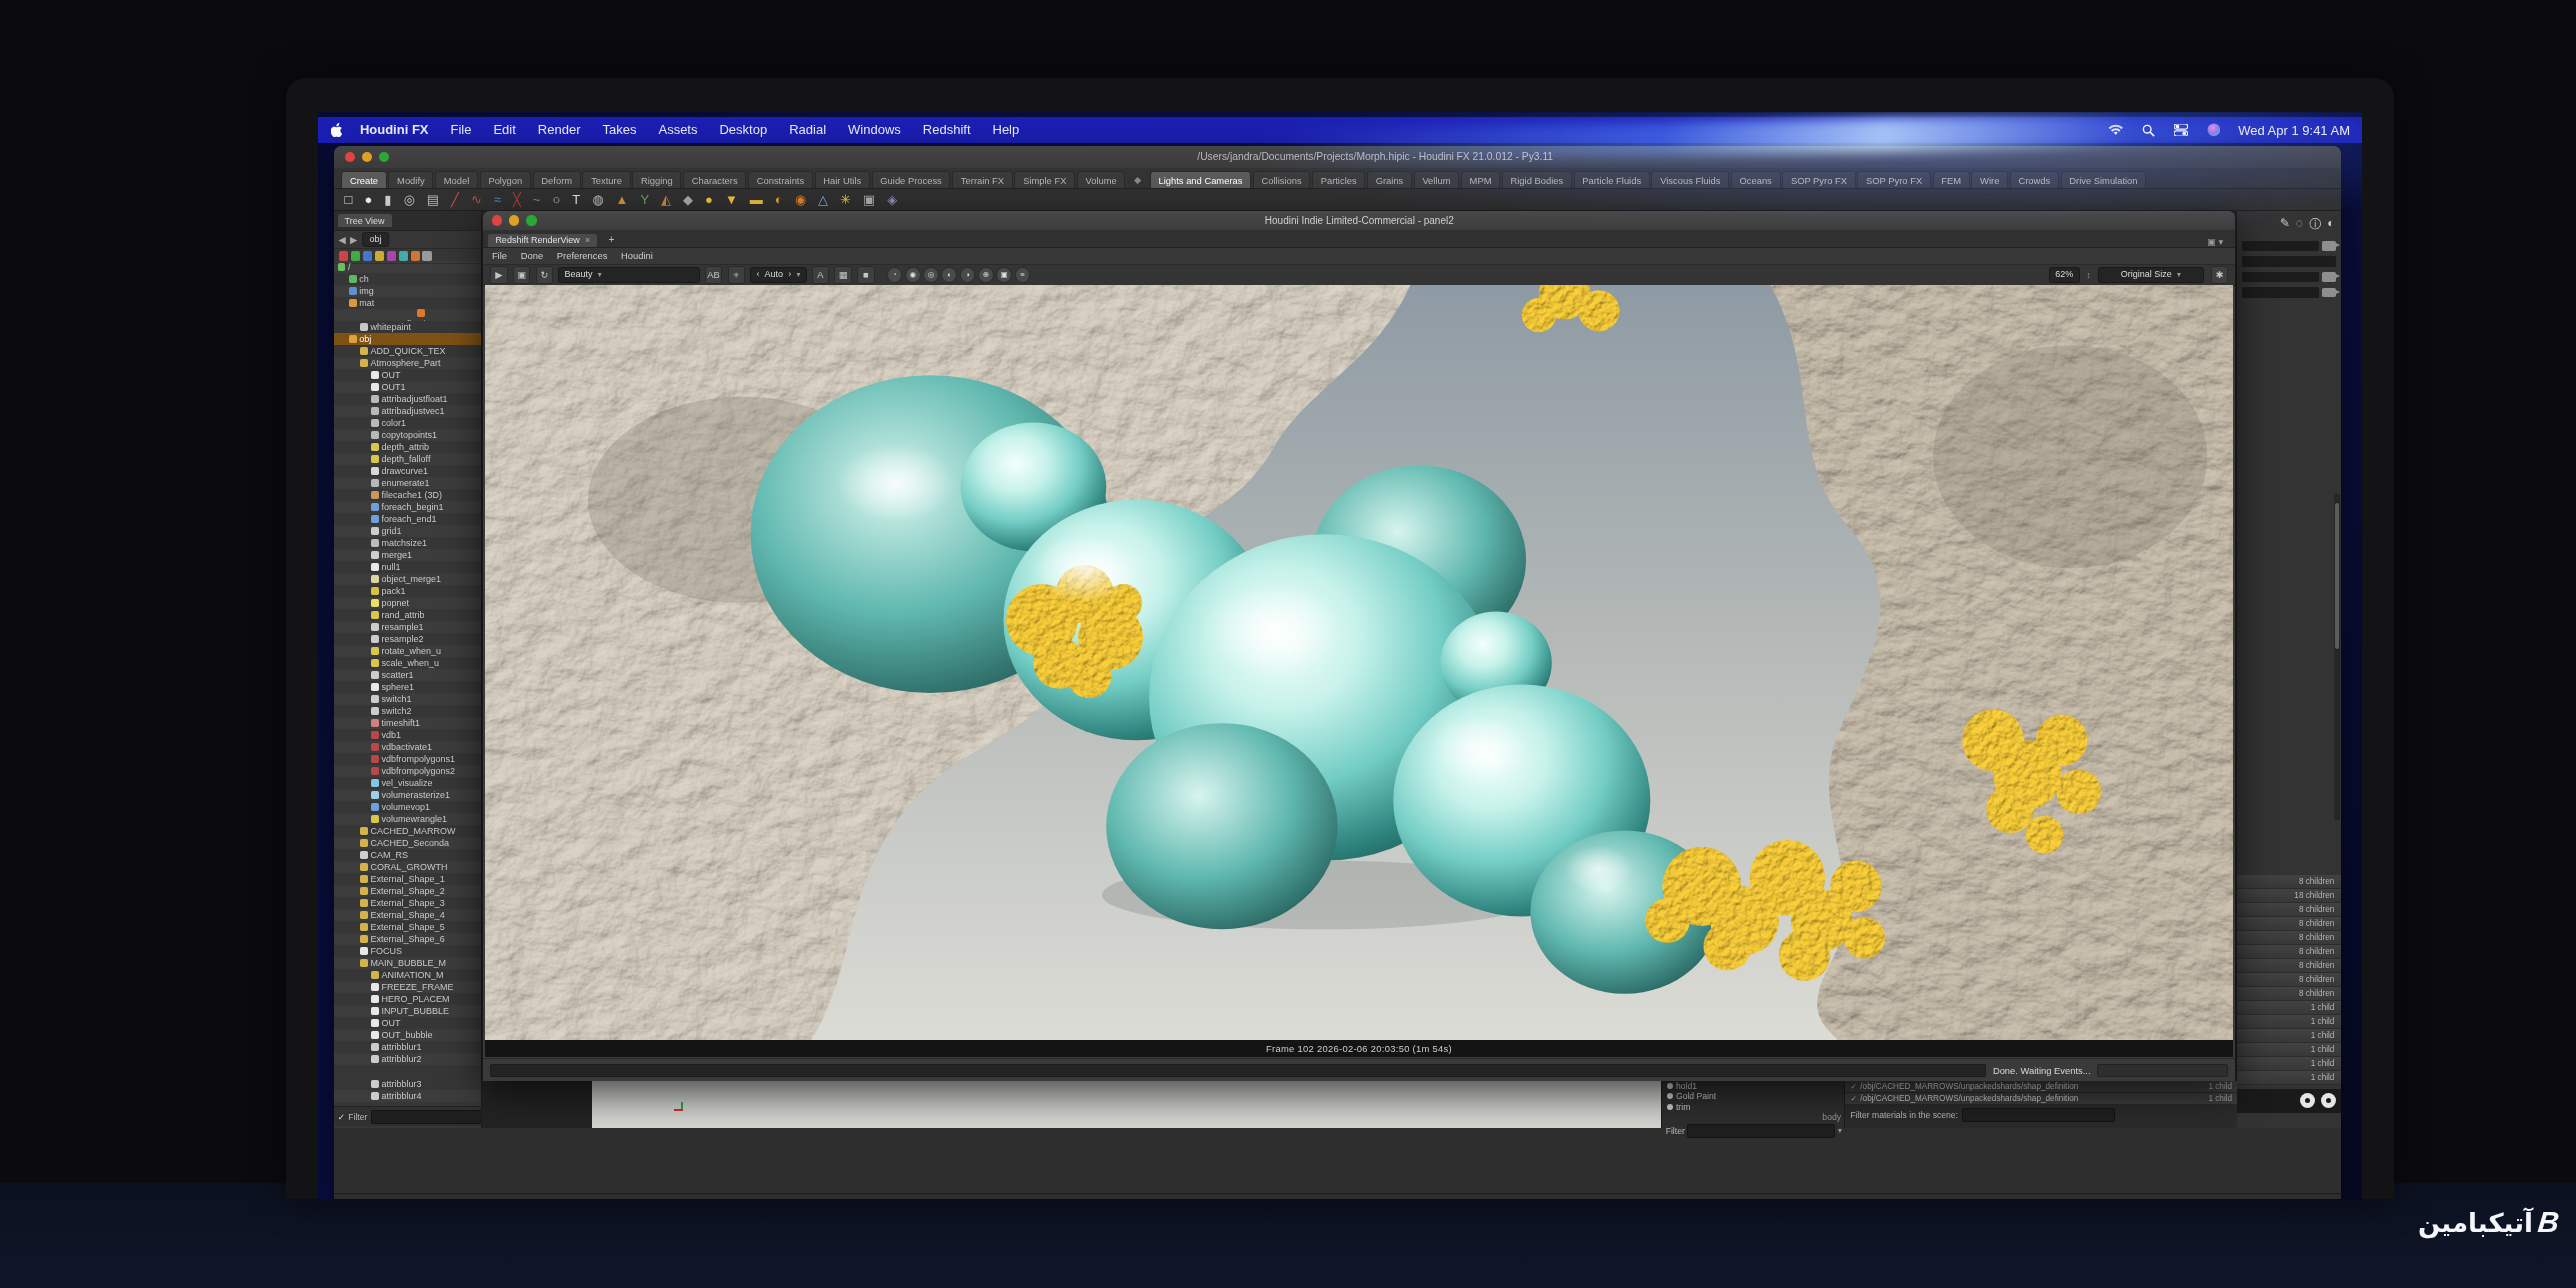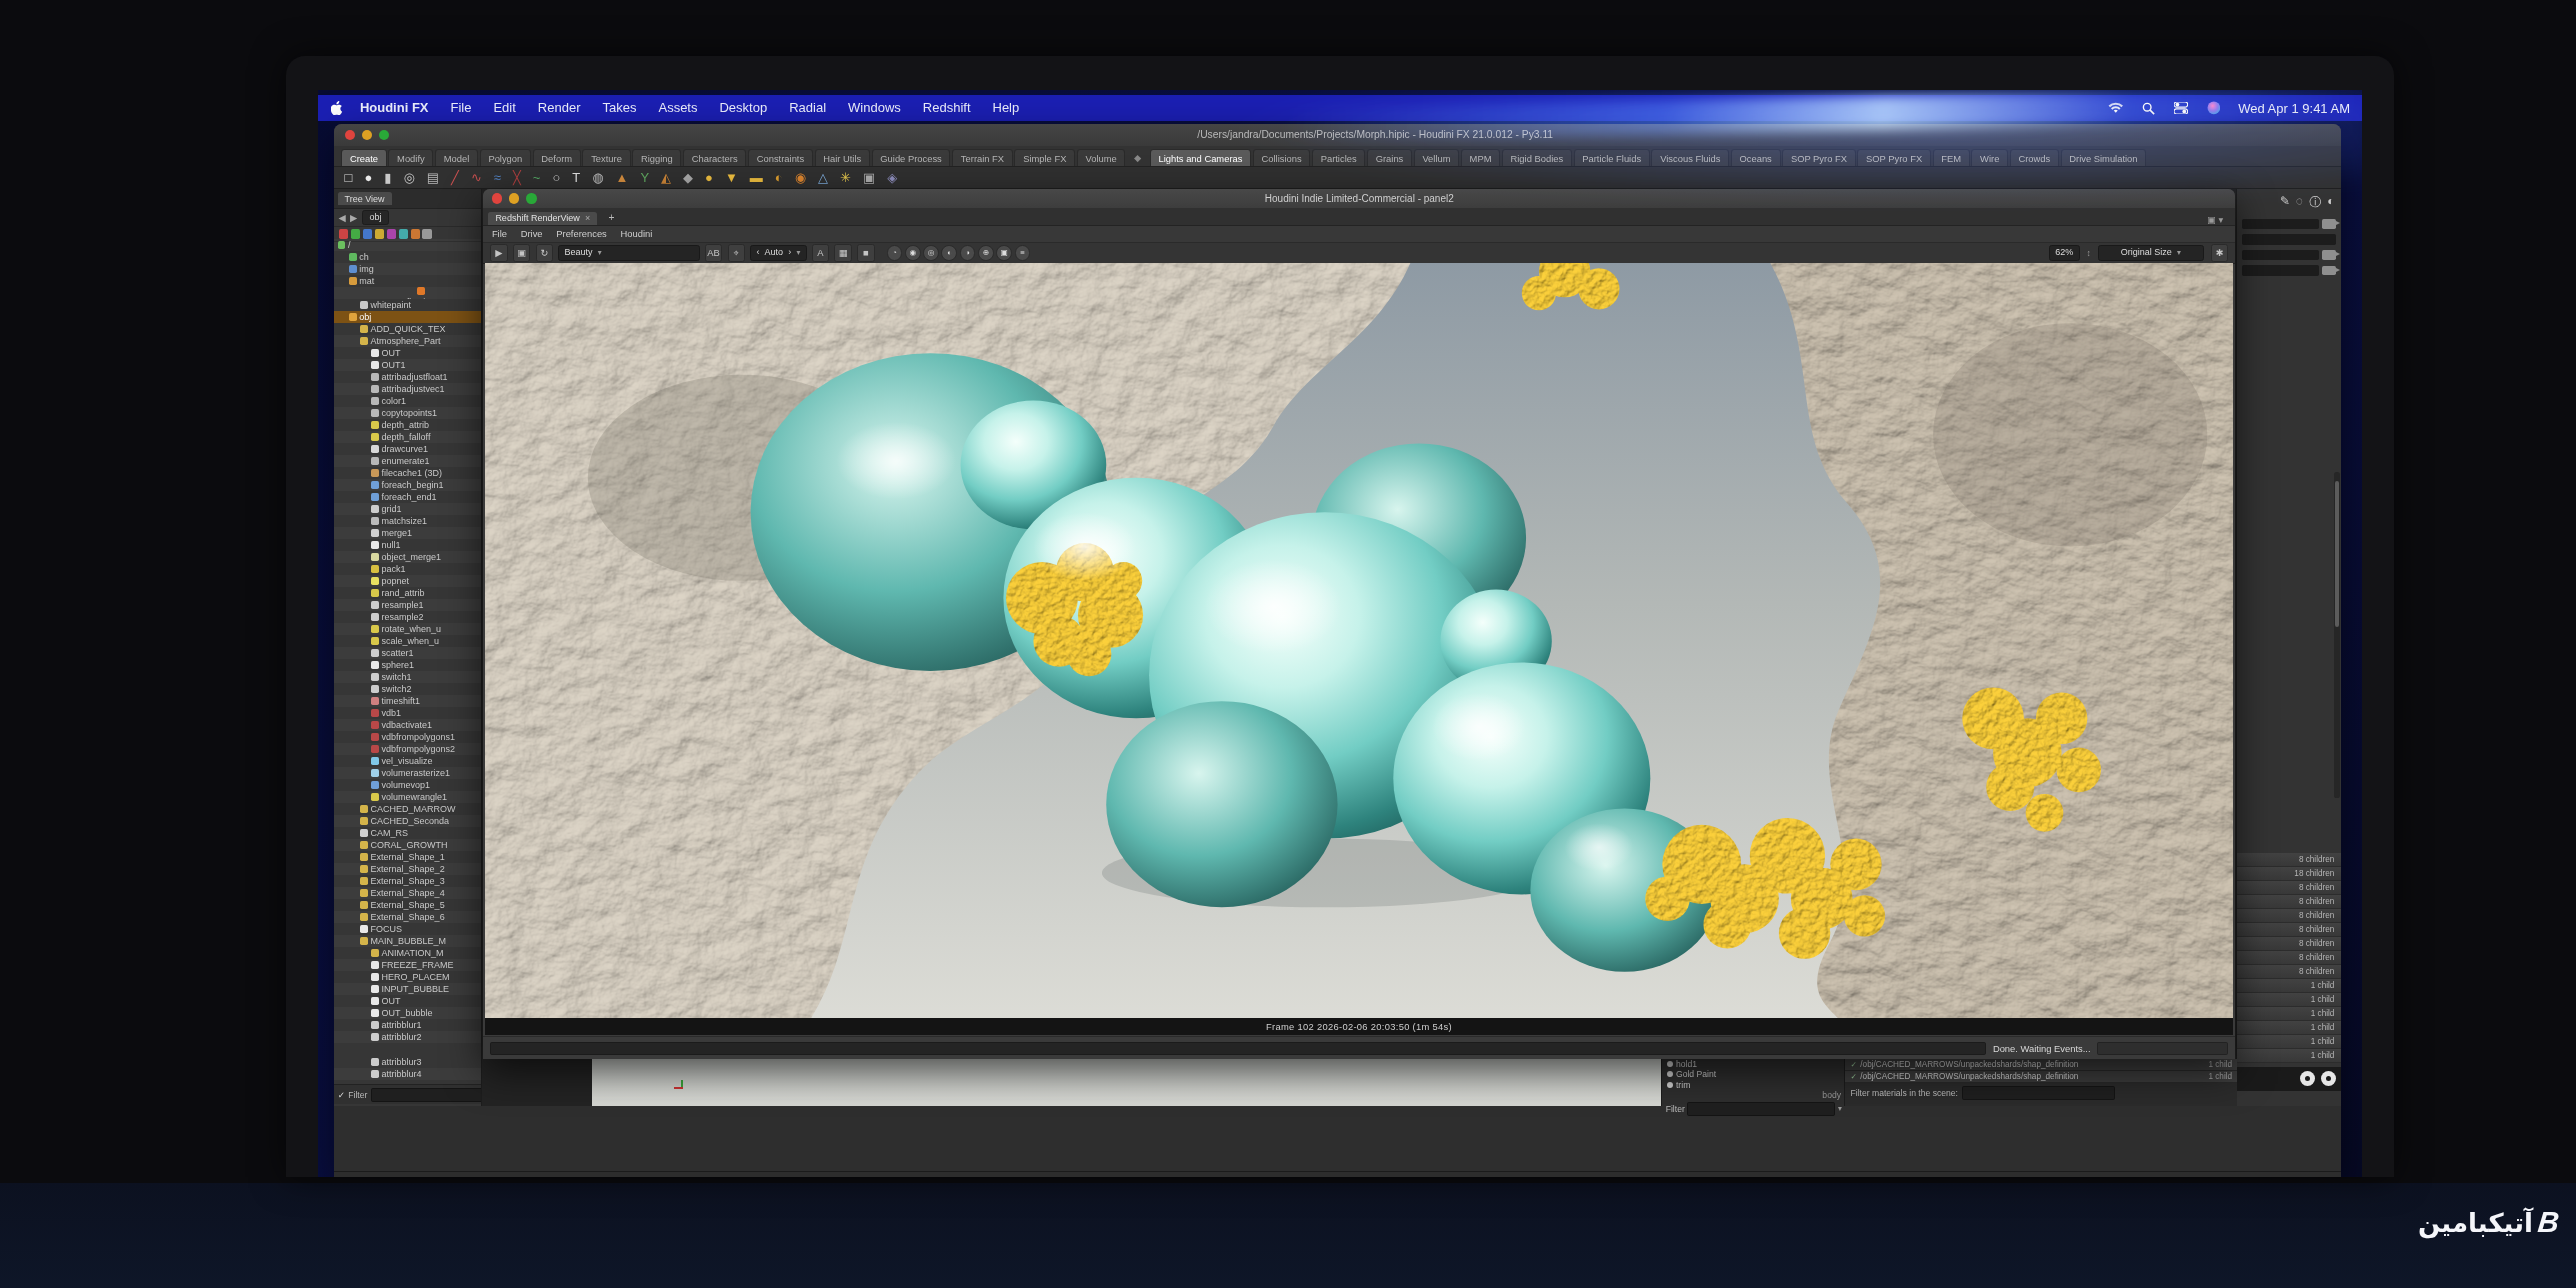--- a/index.html
+++ b/index.html
@@ -5,21 +5,21 @@
   html,body{margin:0;padding:0;background:#0b0b0e;}
   .page{position:relative;width:2576px;height:1288px;overflow:hidden;background:#0b0b0e;
         font-family:"Liberation Sans","DejaVu Sans",sans-serif;-webkit-font-smoothing:antialiased;}
   .bottom-band{position:absolute;left:0;top:1183px;width:2576px;height:105px;
         background:linear-gradient(#0c1120,#0e1628);}
   .watermark{position:absolute;right:17px;top:1200px;height:45px;display:flex;align-items:center;gap:5.2px;
         direction:rtl;color:#f5f6fa;}
   .wm-text{font-size:26px;font-weight:bold;font-family:"DejaVu Sans",sans-serif;}
   .wm-logo{font-size:29px;font-weight:bold;font-style:italic;transform:skewX(-6deg);}
 
-  .monitor{position:absolute;left:286px;top:56px;width:2108px;height:1121px;background:#131316;
+  .monitor{position:absolute;left:286px;top:78px;width:2108px;height:1121px;background:#131316;
         border-radius:19px 19px 0 0;box-shadow:0 0 34px rgba(0,0,0,.6);}
   .screen{position:absolute;left:32px;top:34px;width:2044px;height:1087px;overflow:hidden;
         background:linear-gradient(135deg,#070b33,#0a1048 55%,#060925);}
 
   
   .menubar{position:absolute;left:0;top:5.2px;width:100%;height:26px;background:#1b1fb4;
         display:flex;align-items:center;color:#eef0ff;font-size:13px;padding:0 12px;box-sizing:border-box;gap:3.4px;}
   .mb-item{padding:0 11px;line-height:26px;white-space:nowrap;}
   .mb-item.active{font-weight:bold;}
   .mb-right{margin-left:auto;display:flex;align-items:center;gap:17px;}
@@ -729,21 +729,21 @@
               <span class="fw-tab">
                 <span>Redshift RenderView</span>
                 <span class="x">×</span>
               </span>
               <span class="fw-plus">+</span>
               <span class="fw-pin">▣ ▾</span>
             </div>
             <div class="fw-menus">
 
             <span class="fw-menu">File</span>
-                <span class="fw-menu">Drive</span>
+                <span class="fw-menu">Done</span>
                 <span class="fw-menu">Preferences</span>
                 <span class="fw-menu">Houdini</span>
               </div>
             <div class="fw-toolbar">
               <span class="ticon">▶</span>
               <span class="ticon">▣</span>
               <span class="ticon">↻</span>
               <span class="dropdown" style="width:129px;">
                   <span>Beauty</span>
                 </span>

